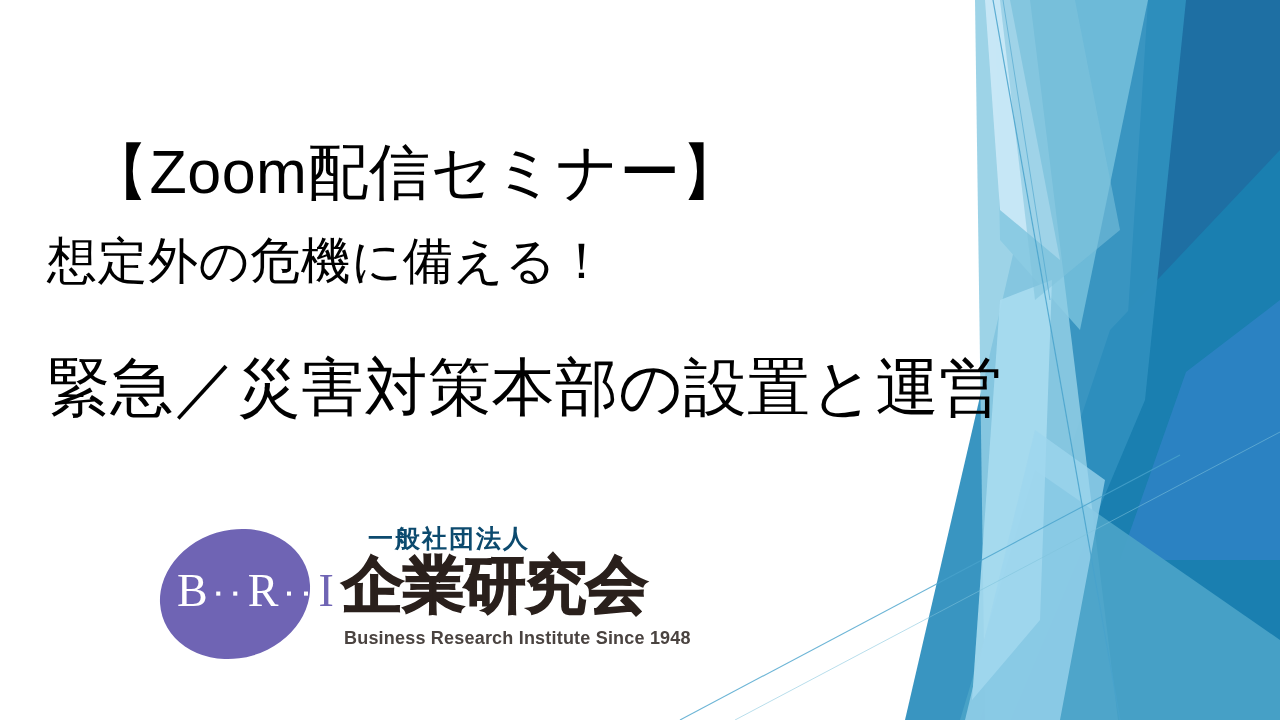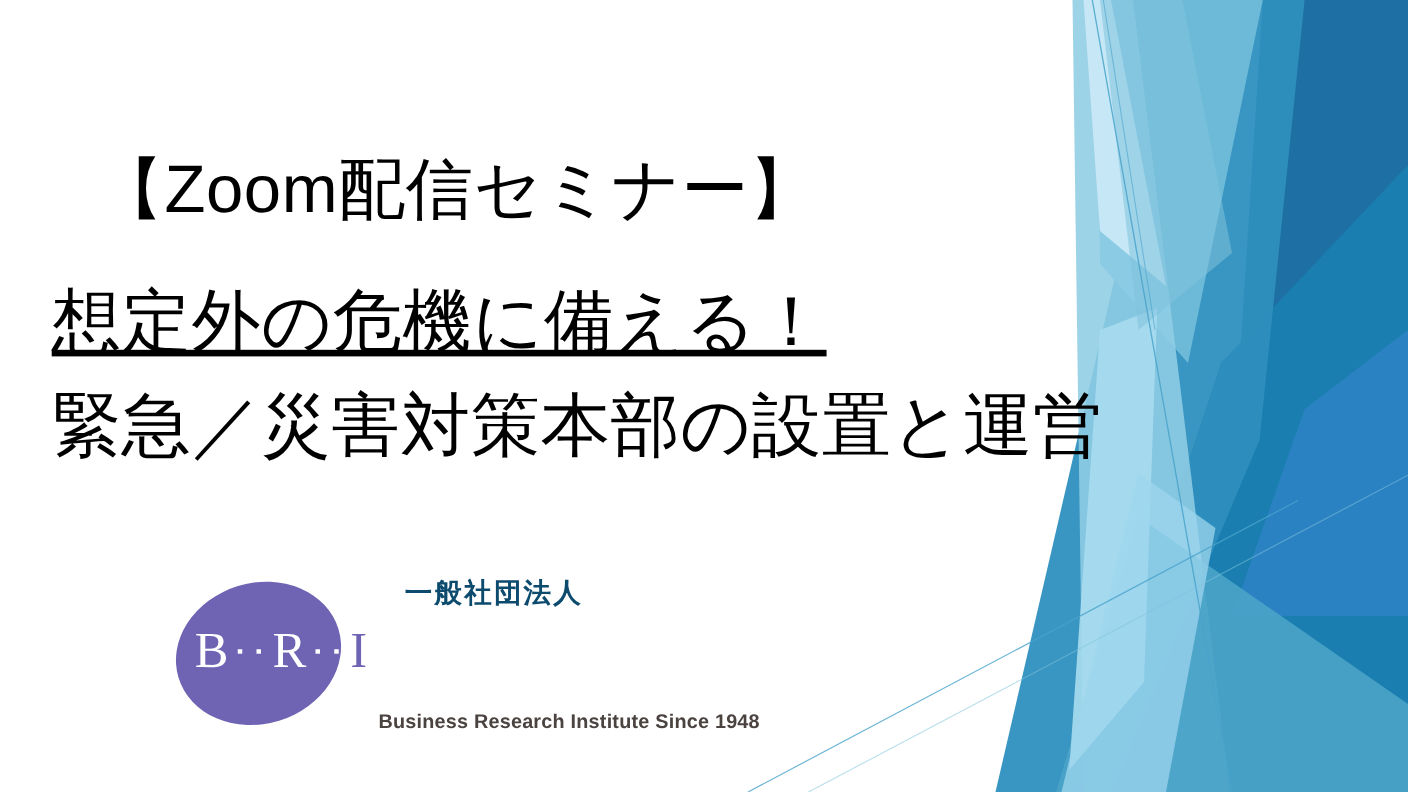--- a/index.html
+++ b/index.html
@@ -49,24 +49,23 @@
 
   #bracket-title {
     left: 88px;
     top: 140px;
     font-size: 61px;
     line-height: 1.05;
   }
 
   #headline-1 {
     left: 47px;
-    top: 260px;
-    font-size: 63px;
+    top: 235px;
+    font-size: 50px;
     line-height: 1.05;
-    text-decoration: underline;
   }
 
   #headline-2 {
     left: 47px;
     top: 334px;
     font-size: 63px;
     line-height: 1.05;
     margin-top: 20px;
   }
 
@@ -176,21 +175,20 @@
   #logo-tagline {
     position: absolute;
     left: 4px;
     top: 116px;
     font-size: 18px;
     font-weight: 700;
     color: #4A4340;
     letter-spacing: 0.2px;
     white-space: nowrap;
     font-family: "Liberation Sans", "DejaVu Sans", sans-serif;
-    margin-top: 18px;
   }
 </style>
 </head>
 <body>
 
 <div id="slide">
 
   <svg id="decor" viewBox="0 0 1280 720" width="1280" height="720" xmlns="http://www.w3.org/2000/svg" aria-hidden="true">
     <defs>
       <clipPath id="slideclip">
@@ -244,18 +242,19 @@
         <span class="bri-b">B</span>
         <span class="dots">･･</span>
         <span class="bri-r">R</span>
         <span class="dots">･･</span>
         <span class="bri-i">I</span>
       </div>
     </div>
 
     <div id="logo-text">
       <div id="logo-kanji-small">一般社団法人</div>
+      <div id="logo-kanji-main">企業研究会</div>
       <div id="logo-tagline">Business Research Institute Since 1948</div>
     </div>
 
   </div>
 
 </div>
 
 </body></html>

